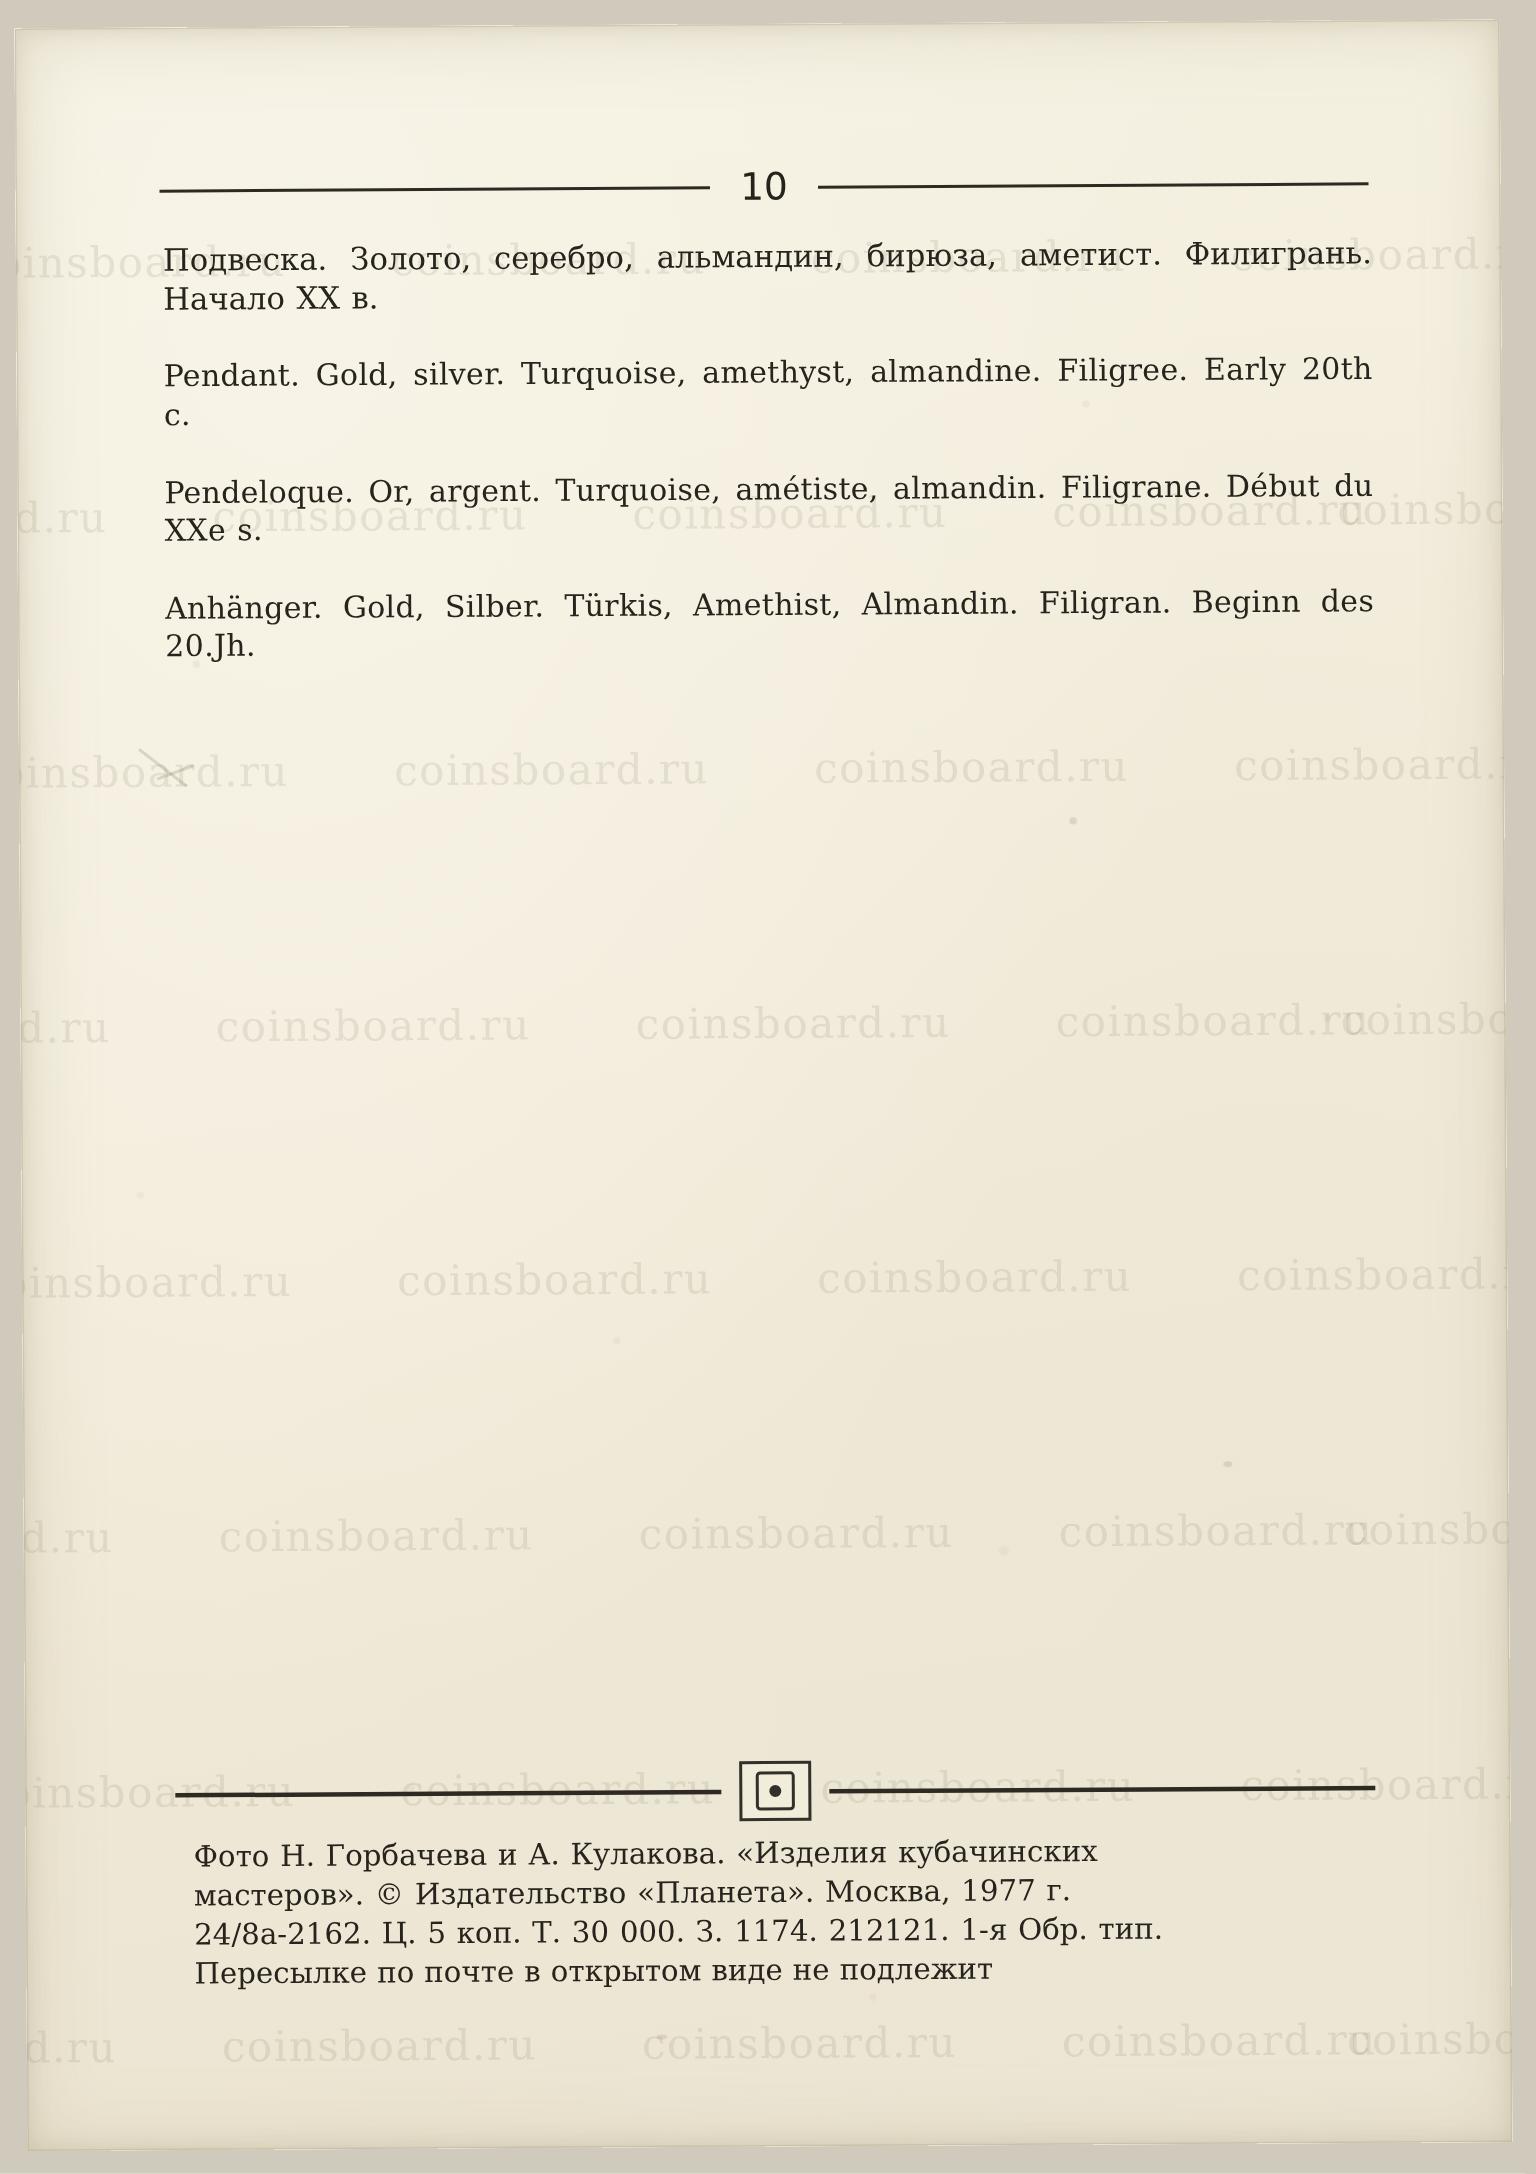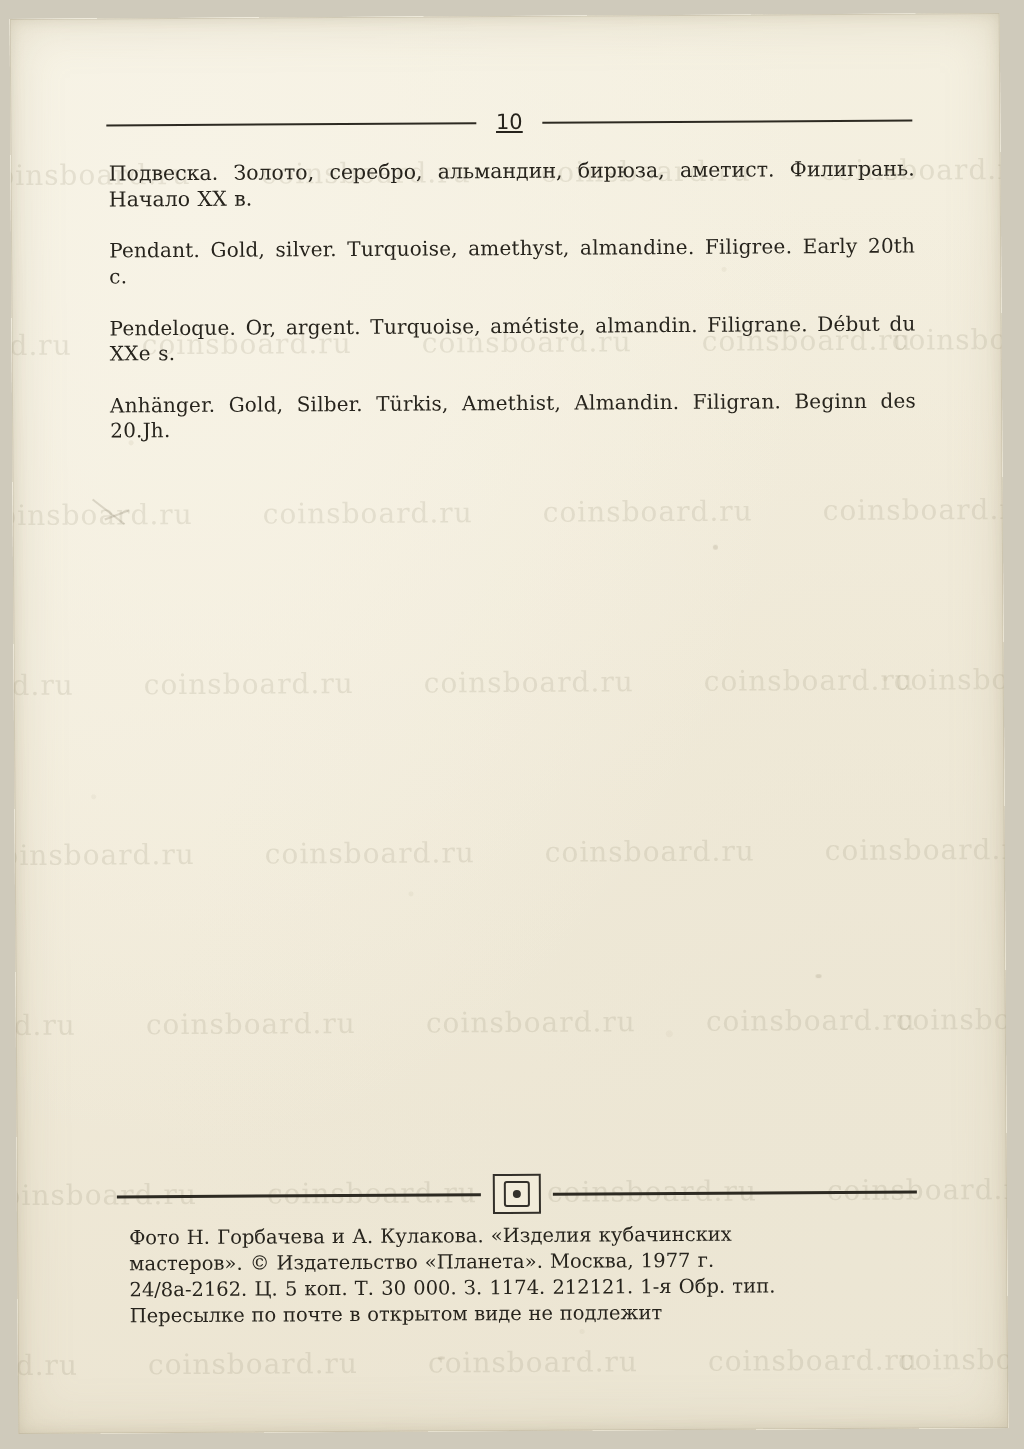--- a/index.html
+++ b/index.html
@@ -90,25 +90,24 @@
     align-items: center;
     gap: 14px;
   }
   .header-rule .line {
     flex: 1 1 auto;
     height: 0;
     border-top: 2px solid #2d2a22;
   }
   .page-num {
     font-family: "DejaVu Sans", sans-serif;
-    font-size: 21px;
+    font-size: 25px;
     color: #26231c;
     padding: 0 6px;
     line-height: 1;
-    text-decoration: underline;
   }
 
   
   .captions {
     position: absolute;
     left: 98px;
     top: 142px;
     width: 806px;
   }
   .cap {

